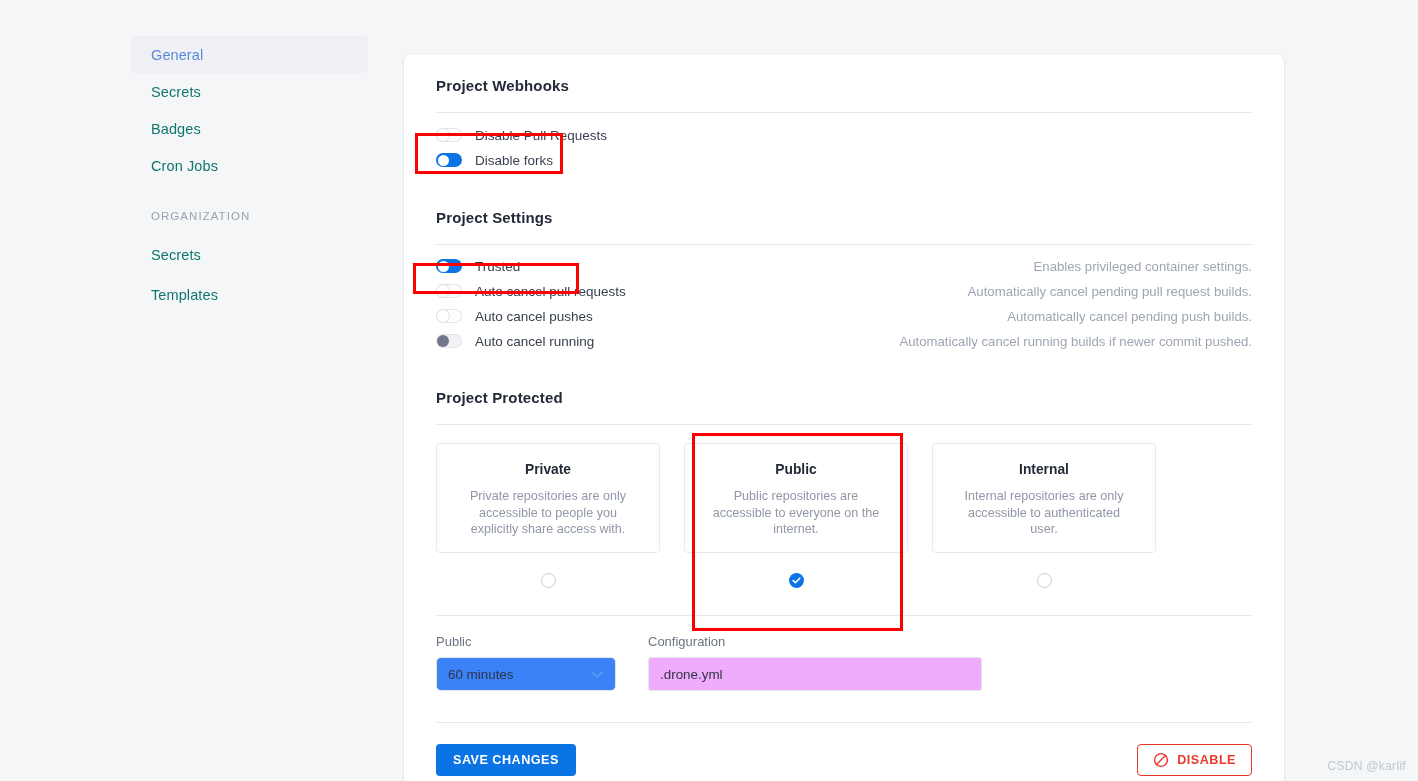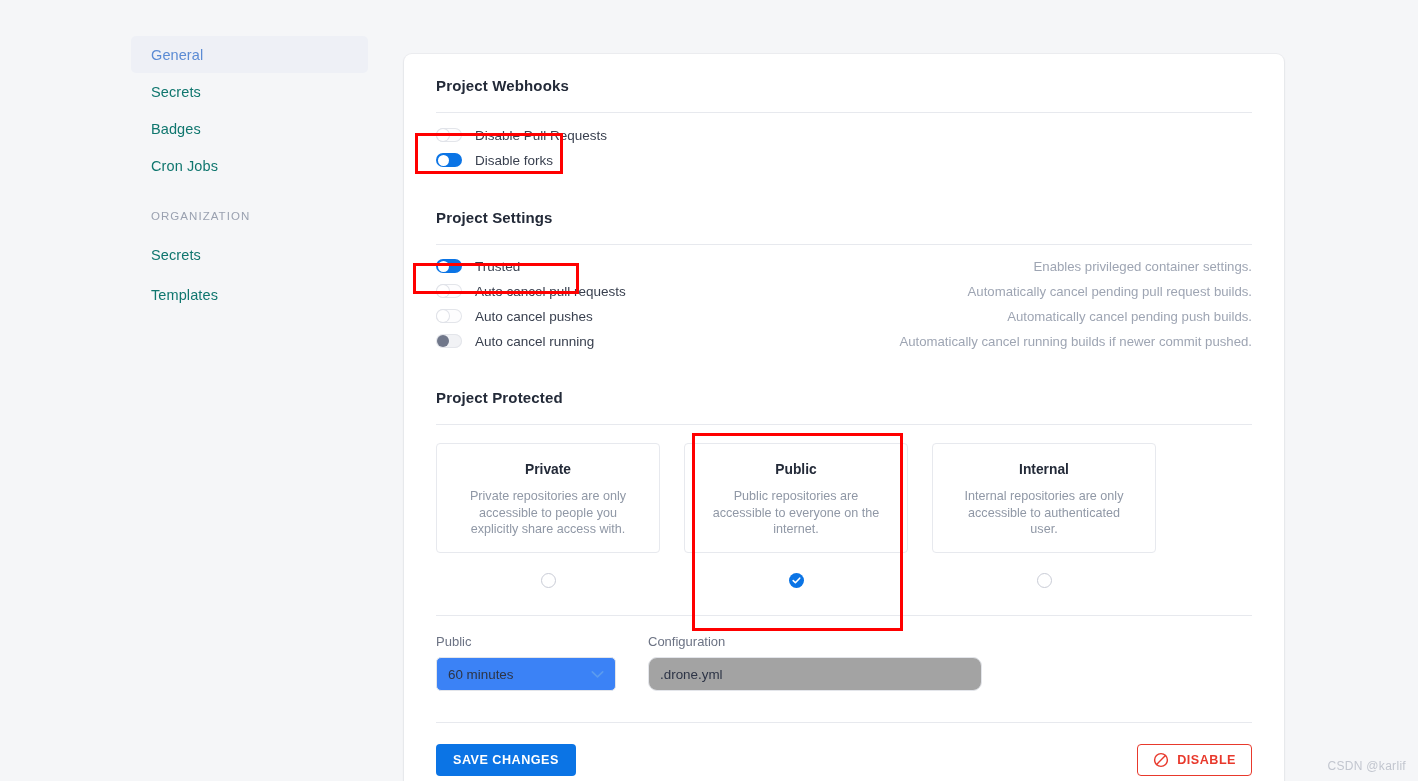--- a/index.html
+++ b/index.html
@@ -206,22 +206,22 @@
     padding: 0 11px;
     font-size: 13.4px;
     color: #2d3446;
     justify-content: space-between;
     cursor: pointer;
   }
   .text-box {
     width: 334px;
     height: 34px;
     border: 1px solid #e3e5ea;
-    border-radius: 9px;
-    background: #a3a3a3;
+    border-radius: 3px;
+    background: #f0abfc;
     padding: 0 11px;
     font-size: 13.4px;
     color: #2d3446;
     font-family: "Liberation Sans", sans-serif;
     outline: none;
   }
 
   .btn-save {
     height: 32px;
     padding: 0 17px;

